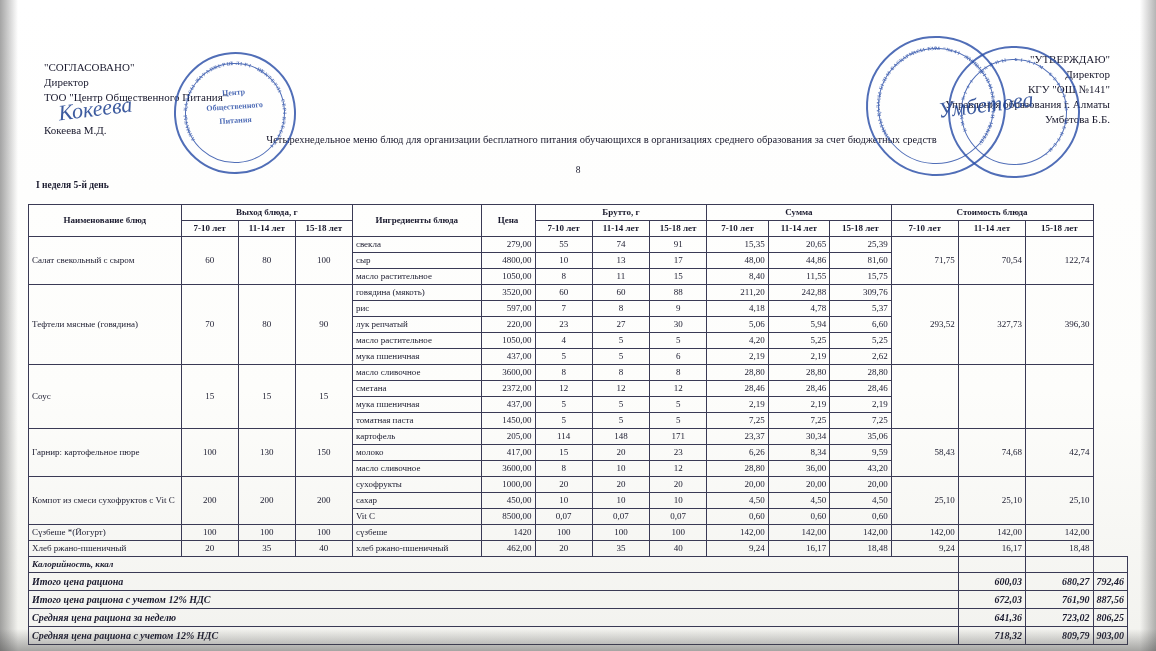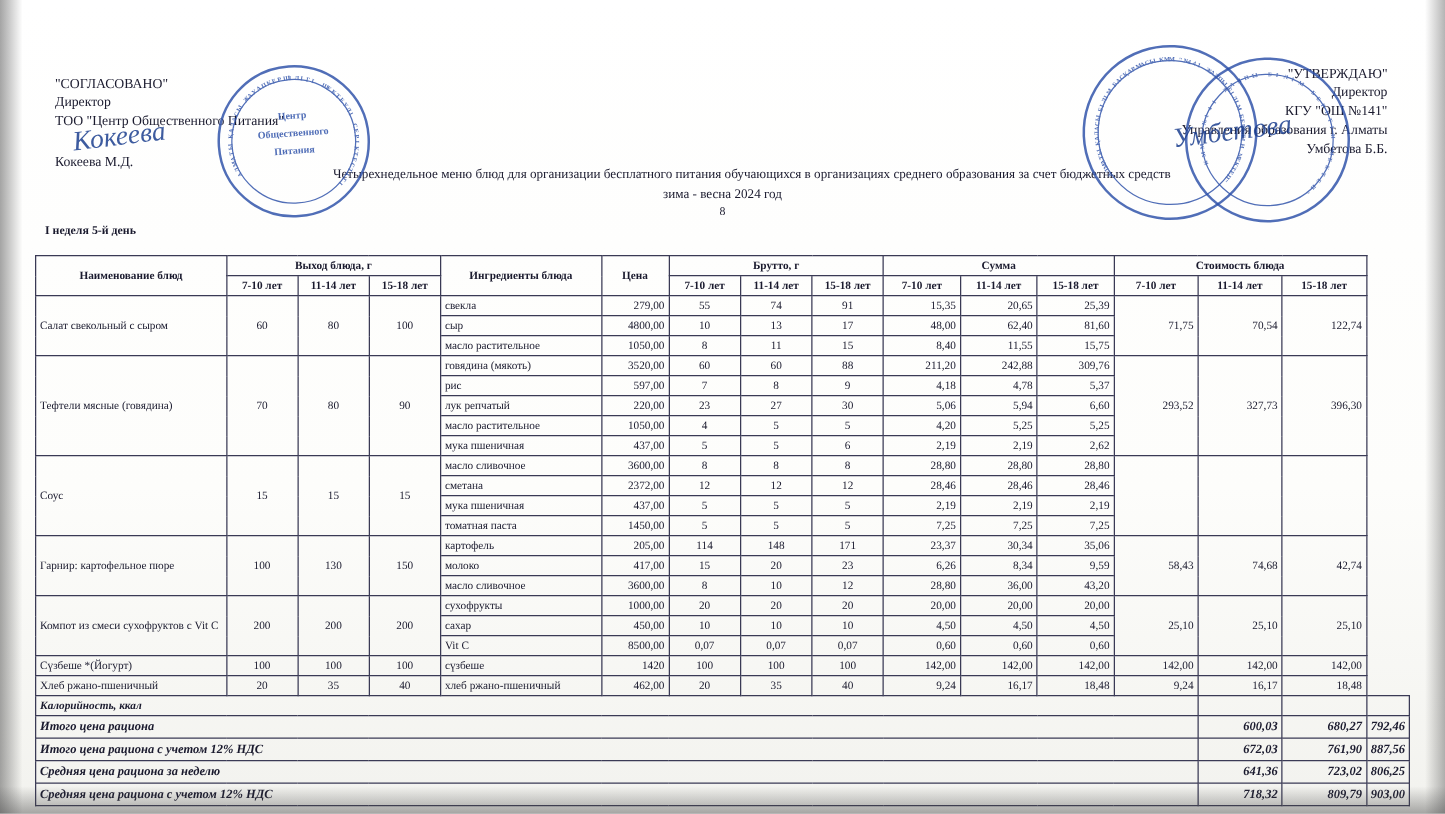--- a/index.html
+++ b/index.html
@@ -223,21 +223,20 @@
 
     <div class="approve-right">
       <div>"УТВЕРЖДАЮ"</div>
       <div>Директор</div>
       <div>КГУ "ОШ №141"</div>
       <div>Управления образования г. Алматы</div>
       <div>Умбетова Б.Б.</div>
     </div>
 
     <div class="doc-title">Четырехнедельное меню блюд для организации бесплатного питания обучающихся в организациях среднего образования за счет бюджетных средств</div>
-    <div class="doc-subtitle">зима - весна 2024 год</div>
     <div class="page-num">8</div>
     <div class="week-day">I неделя 5-й день</div>
 
     <div class="stamp stamp-blue stamp1">
       <div class="stamp-ring" style="inset:9px;"></div>
       <div class="stamp-text-center" style="top:34px; font-size:8px;">Центр</div>
       <div class="stamp-text-center" style="top:48px; font-size:8px;">Общественного</div>
       <div class="stamp-text-center" style="top:62px; font-size:8px;">Питания</div>
       <div class="arc-text" id="arc-left">
           <span style="font-size: 5px; transform: translate(-45.0333px, 26px) rotate(240deg);">А</span>
@@ -458,21 +457,21 @@
               <td class="r" rowspan="3">70,54</td>
               <td class="r" rowspan="3">122,74</td>
             </tr>
             <tr>
               <td class="l">сыр</td>
               <td class="r">4800,00</td>
               <td class="c">10</td>
               <td class="c">13</td>
               <td class="c">17</td>
               <td class="r">48,00</td>
-              <td class="r">62,40</td>
+              <td class="r">44,86</td>
               <td class="r">81,60</td>
             </tr>
             <tr>
               <td class="l">масло растительное</td>
               <td class="r">1050,00</td>
               <td class="c">8</td>
               <td class="c">11</td>
               <td class="c">15</td>
               <td class="r">8,40</td>
               <td class="r">11,55</td>

